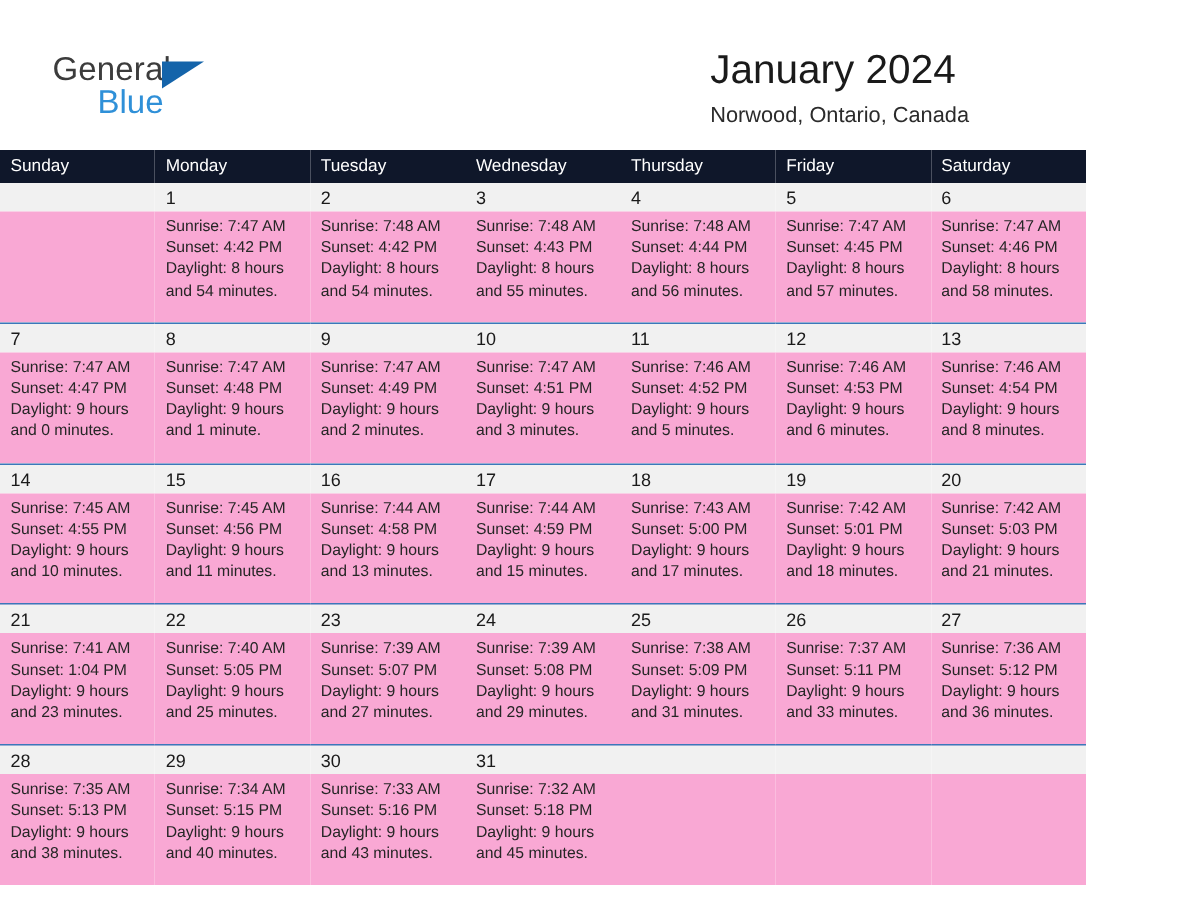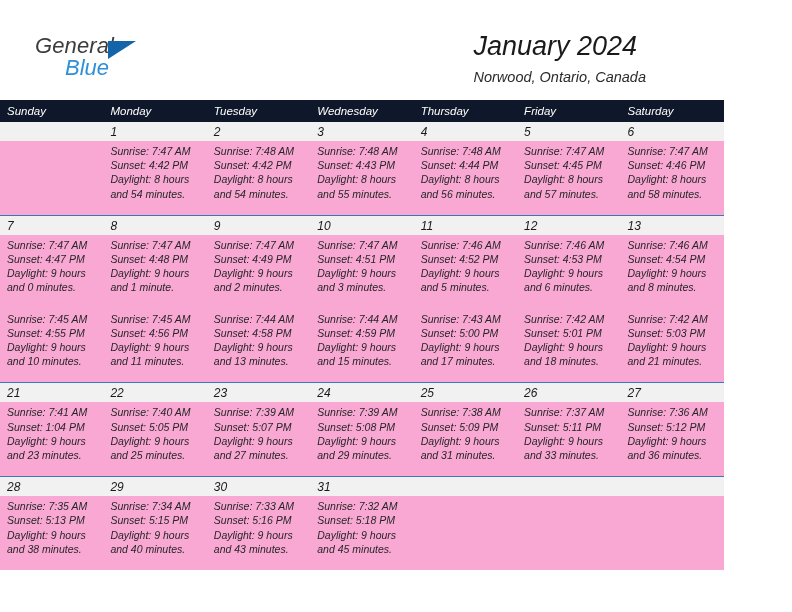--- a/index.html
+++ b/index.html
@@ -12,21 +12,20 @@
     height: 612px;
     font-family: "Liberation Sans", sans-serif;
     color: #1a1a1a;
     overflow: hidden;
   }
   .page {
     position: relative;
     width: 680px;
     height: 612px;
     box-sizing: border-box;
-    font-style: italic;
   }
 
   
   .top {
     display: flex;
     align-items: flex-start;
     justify-content: space-between;
     padding: 30px 34px 0 34px;
     box-sizing: border-box;
     height: 100px;
@@ -258,20 +257,29 @@
           <div>and 6 minutes.</div>
         </td>
         <td>
           <div>Sunrise: 7:46 AM</div>
           <div>Sunset: 4:54 PM</div>
           <div>Daylight: 9 hours</div>
           <div>and 8 minutes.</div>
         </td>
       </tr>
 
+      <tr class="daynum-row">
+        <td>14</td>
+        <td>15</td>
+        <td>16</td>
+        <td>17</td>
+        <td>18</td>
+        <td>19</td>
+        <td>20</td>
+      </tr>
       <tr class="info-row">
         <td>
           <div>Sunrise: 7:45 AM</div>
           <div>Sunset: 4:55 PM</div>
           <div>Daylight: 9 hours</div>
           <div>and 10 minutes.</div>
         </td>
         <td>
           <div>Sunrise: 7:45 AM</div>
           <div>Sunset: 4:56 PM</div>

